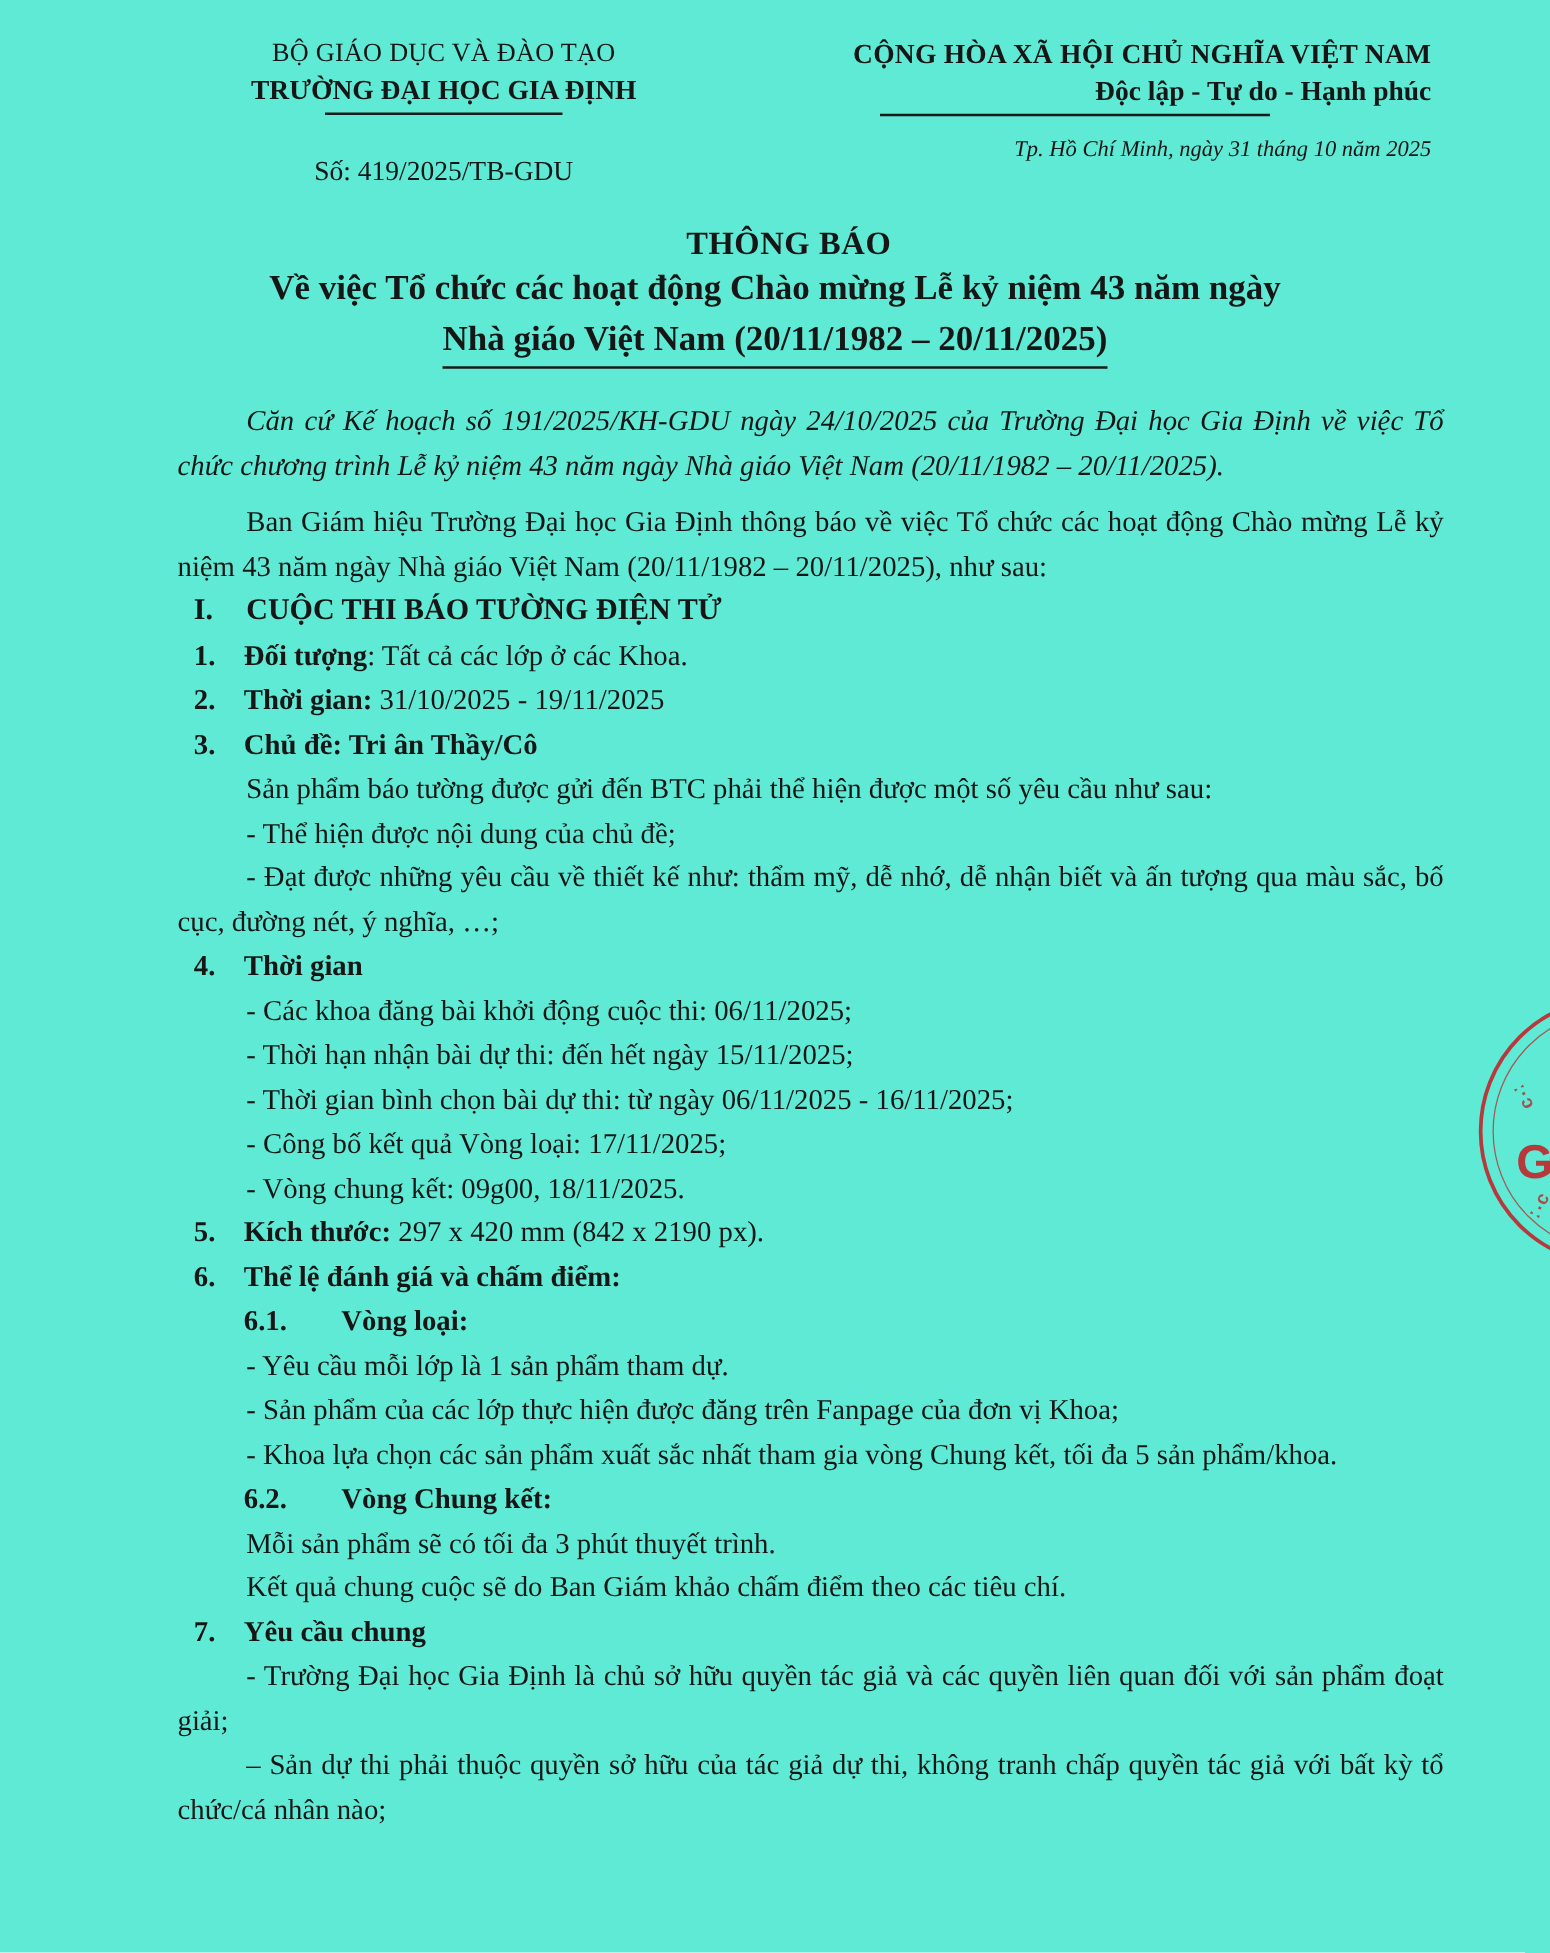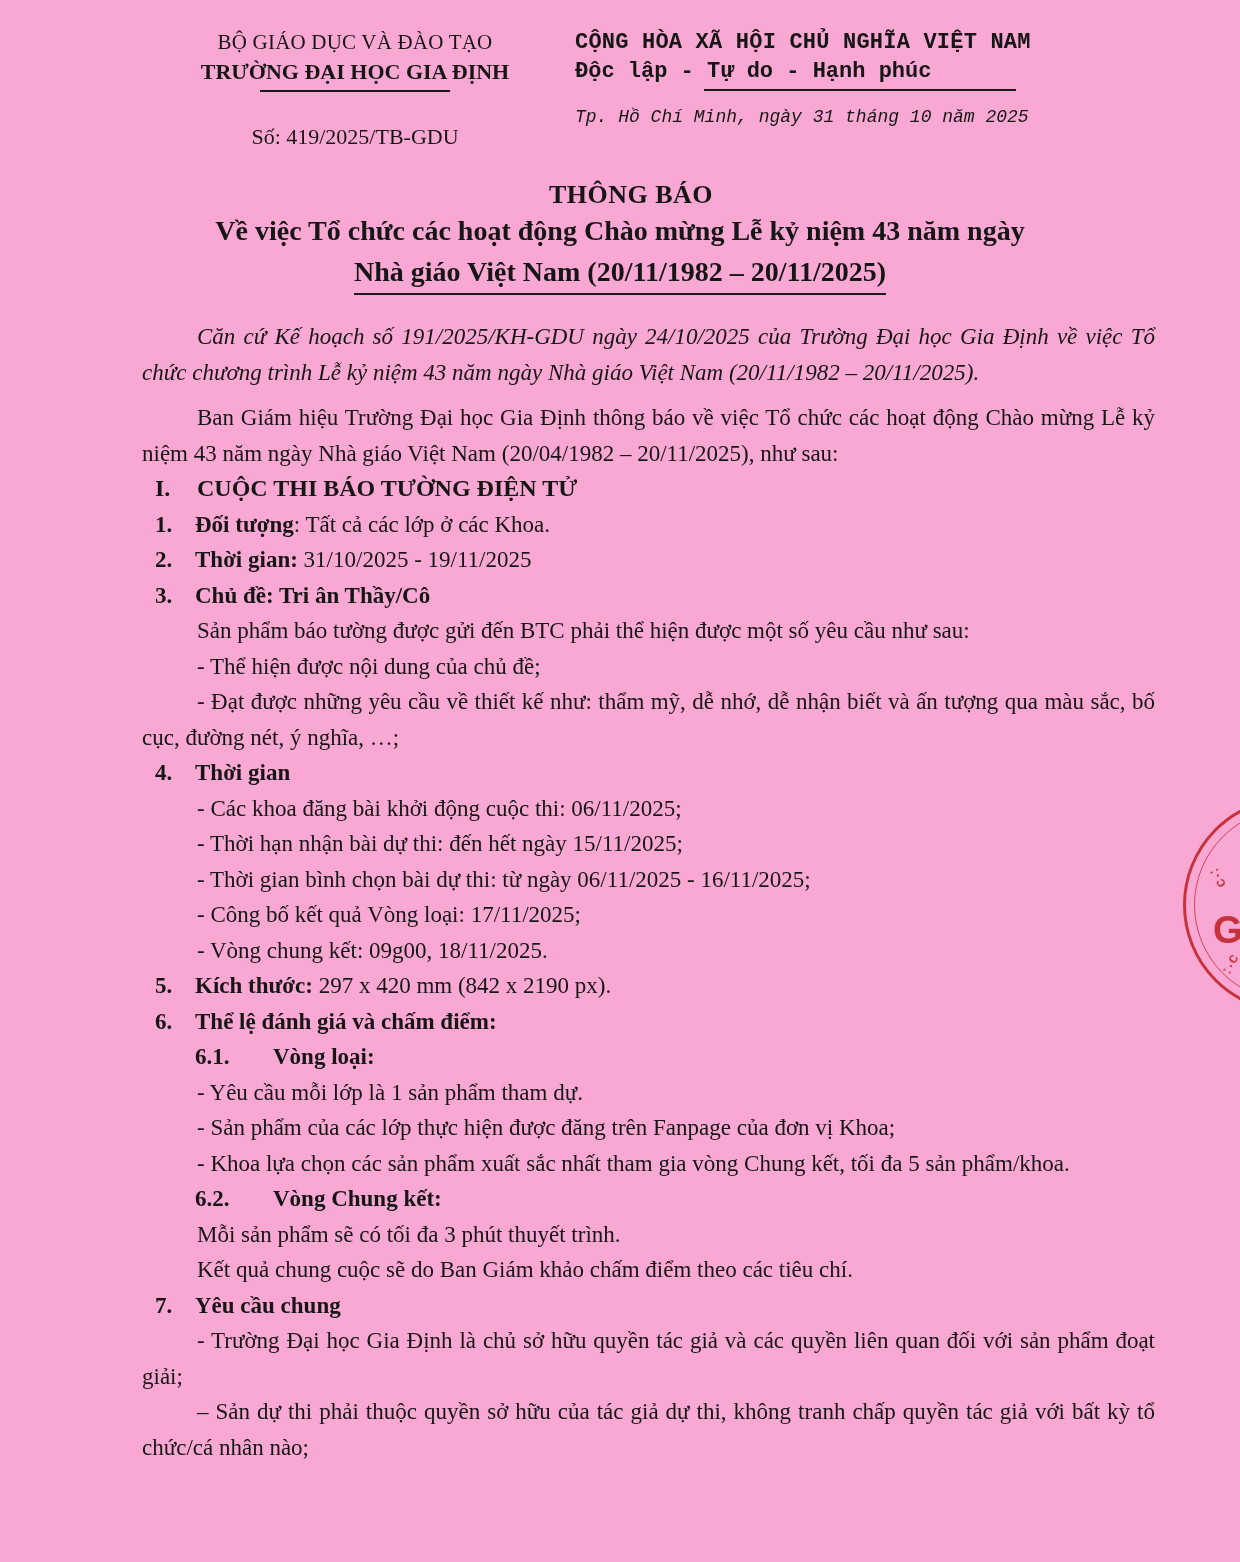--- a/index.html
+++ b/index.html
@@ -1,27 +1,27 @@
 <!DOCTYPE html>
 <html lang="vi"><head>
 <meta charset="utf-8">
 <style>
   html,body{margin:0;padding:0;background:#ffffff;}
   .page{
     position:relative;
     width:1240px;height:1562px;
-    background:#f9a8d4;
+    background:#5eead4;
     overflow:hidden;
     font-family:"Liberation Serif","DejaVu Serif",serif;
     color:#161616;
   }
   
   .hdr{display:flex;padding-top:30px;}
   .hdr-left{width:420px;margin-left:145px;text-align:center;}
-  .hdr-right{width:570px;margin-left:10px;text-align:left;font-family:Liberation Mono, monospace;}
+  .hdr-right{width:570px;margin-left:10px;text-align:right;}
   .hdr-line1{font-size:21px;letter-spacing:.2px;}
   .hdr-line2{font-size:22px;font-weight:bold;margin-top:4px;}
   .rule{height:0;border-bottom:2px solid #1a1a1a;margin:5px auto 0 auto;}
   .rule-left{width:190px;}
   .rule-right{width:312px;}
   .doc-number{font-size:22px;margin-top:32px;}
   .hdr-right .hdr-line1{font-weight:bold;font-size:22px;}
   .place-date{font-size:18px;font-style:italic;margin-top:16px;}
   
   .title-block{text-align:center;margin-top:30px;}
@@ -89,21 +89,21 @@
   <div class="title-block">
     <div class="title-main">THÔNG BÁO</div>
     <div class="title-sub">Về việc Tổ chức các hoạt động Chào mừng Lễ kỷ niệm 43 năm ngày</div>
     <div class="title-sub"><span class="title-underline">Nhà giáo Việt Nam (20/11/1982 – 20/11/2025)</span></div>
   </div>
 
   <div class="doc-body">
 
     <p class="p-indent italic mb">Căn cứ Kế hoạch số 191/2025/KH-GDU ngày 24/10/2025 của Trường Đại học Gia Định về việc Tổ chức chương trình Lễ kỷ niệm 43 năm ngày Nhà giáo Việt Nam (20/11/1982 – 20/11/2025).</p>
 
-    <p class="p-indent">Ban Giám hiệu Trường Đại học Gia Định thông báo về việc Tổ chức các hoạt động Chào mừng Lễ kỷ niệm 43 năm ngày Nhà giáo Việt Nam (20/04/1982 – 20/11/2025), như sau:</p>
+    <p class="p-indent">Ban Giám hiệu Trường Đại học Gia Định thông báo về việc Tổ chức các hoạt động Chào mừng Lễ kỷ niệm 43 năm ngày Nhà giáo Việt Nam (20/11/1982 – 20/11/2025), như sau:</p>
 
     <p class="section-head"><span class="num-sec">I.</span><span>CUỘC THI BÁO TƯỜNG ĐIỆN TỬ</span></p>
 
     <p><span class="num-item">1.</span><span class="bold">Đối tượng</span><span>: Tất cả các lớp ở các Khoa.</span></p>
 
     <p><span class="num-item">2.</span><span class="bold">Thời gian:</span><span> 31/10/2025 - 19/11/2025</span></p>
 
     <p><span class="num-item">3.</span><span class="bold">Chủ đề: Tri ân Thầy/Cô</span></p>
 
     <p class="p-indent">Sản phẩm báo tường được gửi đến BTC phải thể hiện được một số yêu cầu như sau:</p>

